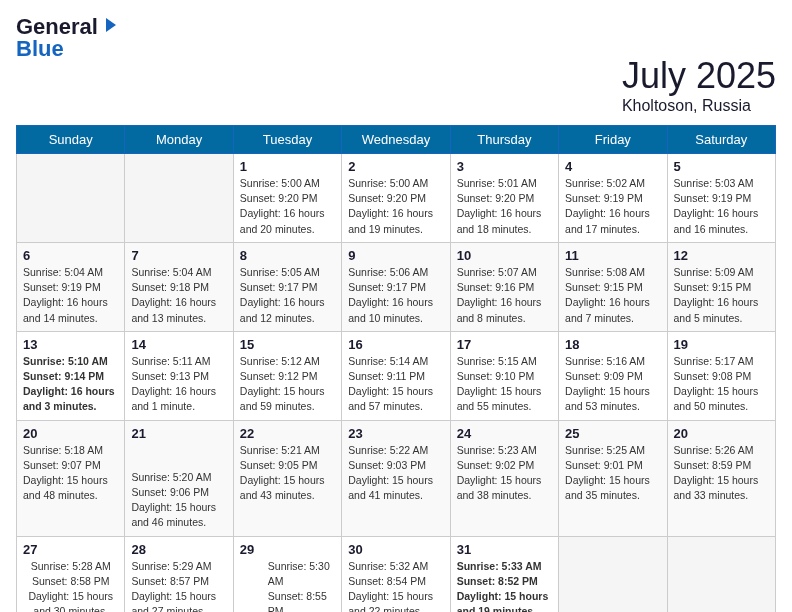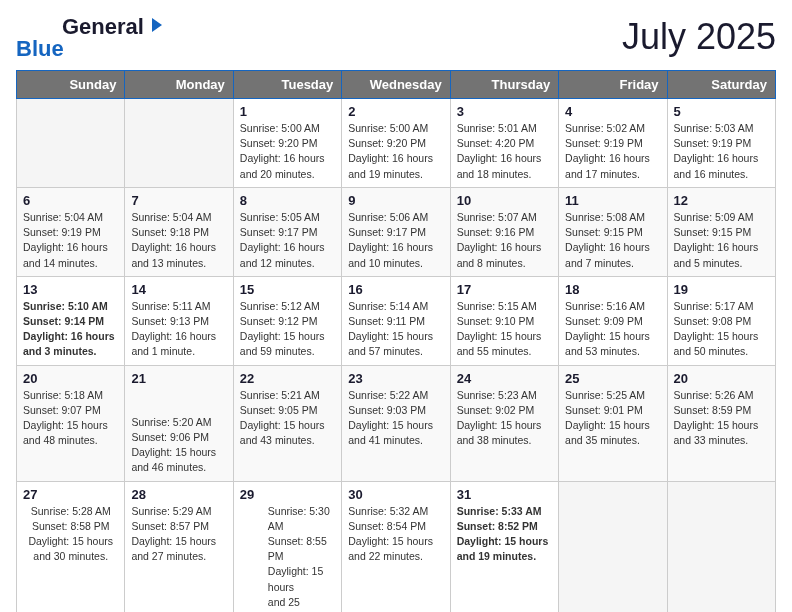--- a/index.html
+++ b/index.html
@@ -19,55 +19,55 @@
     .logo {
       display: flex;
       flex-direction: column;
       align-items: flex-start;
     }
     .logo-general {
       font-size: 22px;
       font-weight: bold;
       color: #1a1a2e;
       line-height: 1;
-      margin-left: 46px;
     }
     .logo-blue {
       font-size: 22px;
       font-weight: bold;
       color: #1565c0;
       line-height: 1;
     }
     .logo-row {
       display: flex;
       align-items: center;
     }
     .title-area {
+      margin-top: 39px;
     }
     .month-title {
       font-size: 36px;
       color: #1a1a2e;
       font-weight: normal;
     }
     .location-title {
       font-size: 16px;
       color: #1a1a2e;
     }
     .calendar {
       width: 100%;
       border-collapse: collapse;
       font-size: 11px;
     }
     .calendar th {
-      background-color: #737373;
+      background-color: #0369a1;
       color: #fff;
-      text-align: right;
+      text-align: center;
       padding: 6px 8px;
       font-size: 13px;
-      font-weight: bold;
+      font-weight: normal;
       border: 1px solid #1565c0;
     }
     .calendar td {
       border: 1px solid #ccc;
       vertical-align: top;
       padding: 5px 6px;
       width: calc(100% / 7);
       min-height: 85px;
       background: #fff;
     }
@@ -97,20 +97,21 @@
     <div class="logo-row">
       <span class="logo-general">General</span>
       <svg width="18" height="18" viewBox="0 0 18 18" style="margin-left:2px;margin-top:-4px;">
         <polygon points="6,2 16,9 6,16" fill="#1565c0"></polygon>
       </svg>
     </div>
     <span class="logo-blue">Blue</span>
   </div>
   <div class="title-area">
     <div class="month-title">July 2025</div>
+    <div class="location-title">Kholtoson, Russia</div>
   </div>
 </div>
 
 <table class="calendar">
   <thead>
     <tr>
     <th>Sunday</th>
         <th>Monday</th>
         <th>Tuesday</th>
         <th>Wednesday</th>
@@ -133,21 +134,21 @@
         <td>
           <div class="day-num">2</div>
           <div class="day-info" style="white-space: pre-line;">Sunrise: 5:00 AM
 Sunset: 9:20 PM
 Daylight: 16 hours
 and 19 minutes.</div>
         </td>
         <td>
           <div class="day-num">3</div>
           <div class="day-info" style="white-space: pre-line;">Sunrise: 5:01 AM
-Sunset: 4:20 PM
+Sunset: 9:20 PM
 Daylight: 16 hours
 and 18 minutes.</div>
         </td>
         <td>
           <div class="day-num">4</div>
           <div class="day-info" style="white-space: pre-line;">Sunrise: 5:02 AM
 Sunset: 9:19 PM
 Daylight: 16 hours
 and 17 minutes.</div>
         </td>

